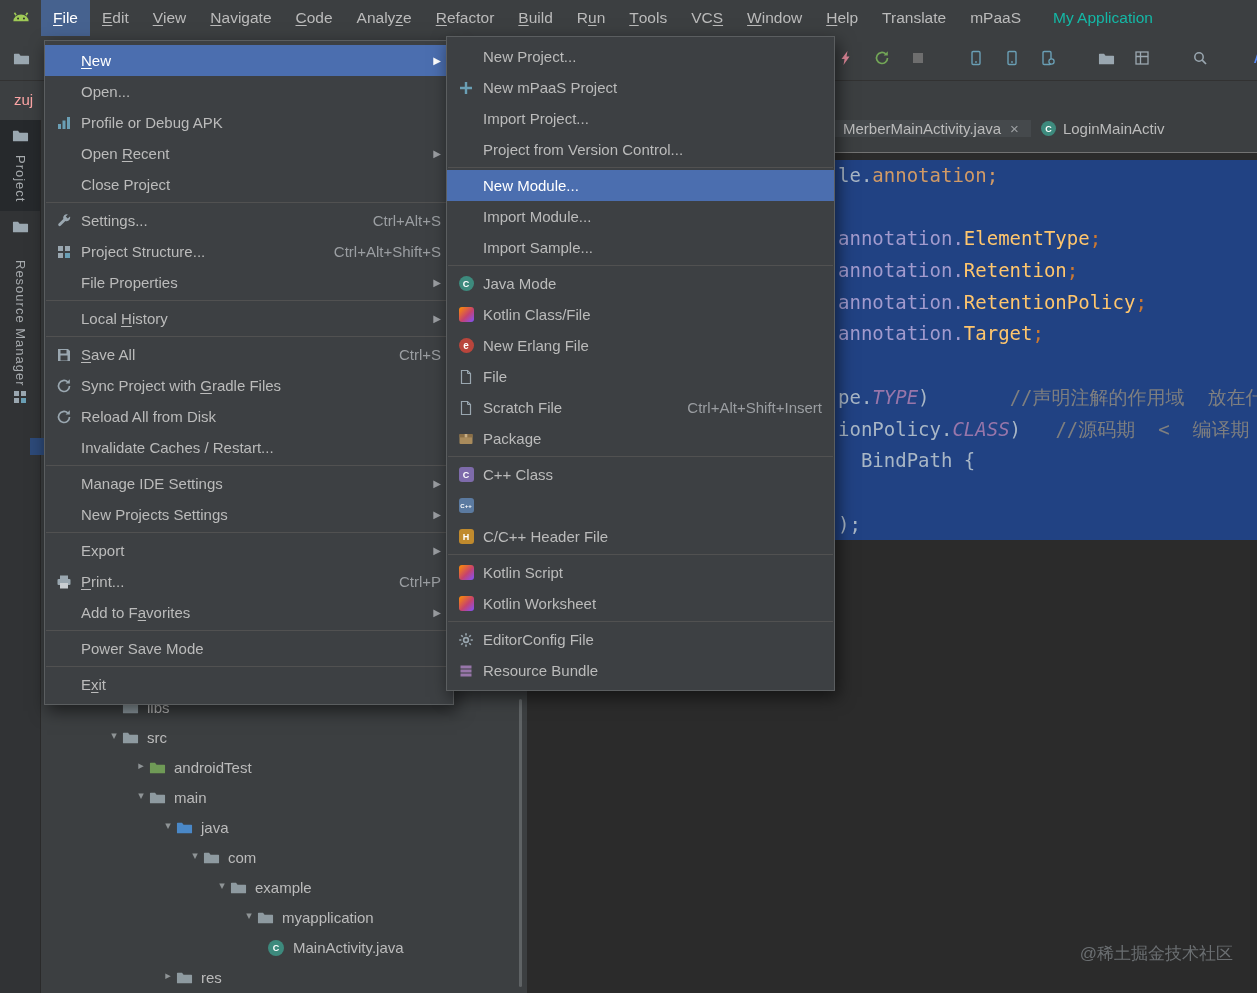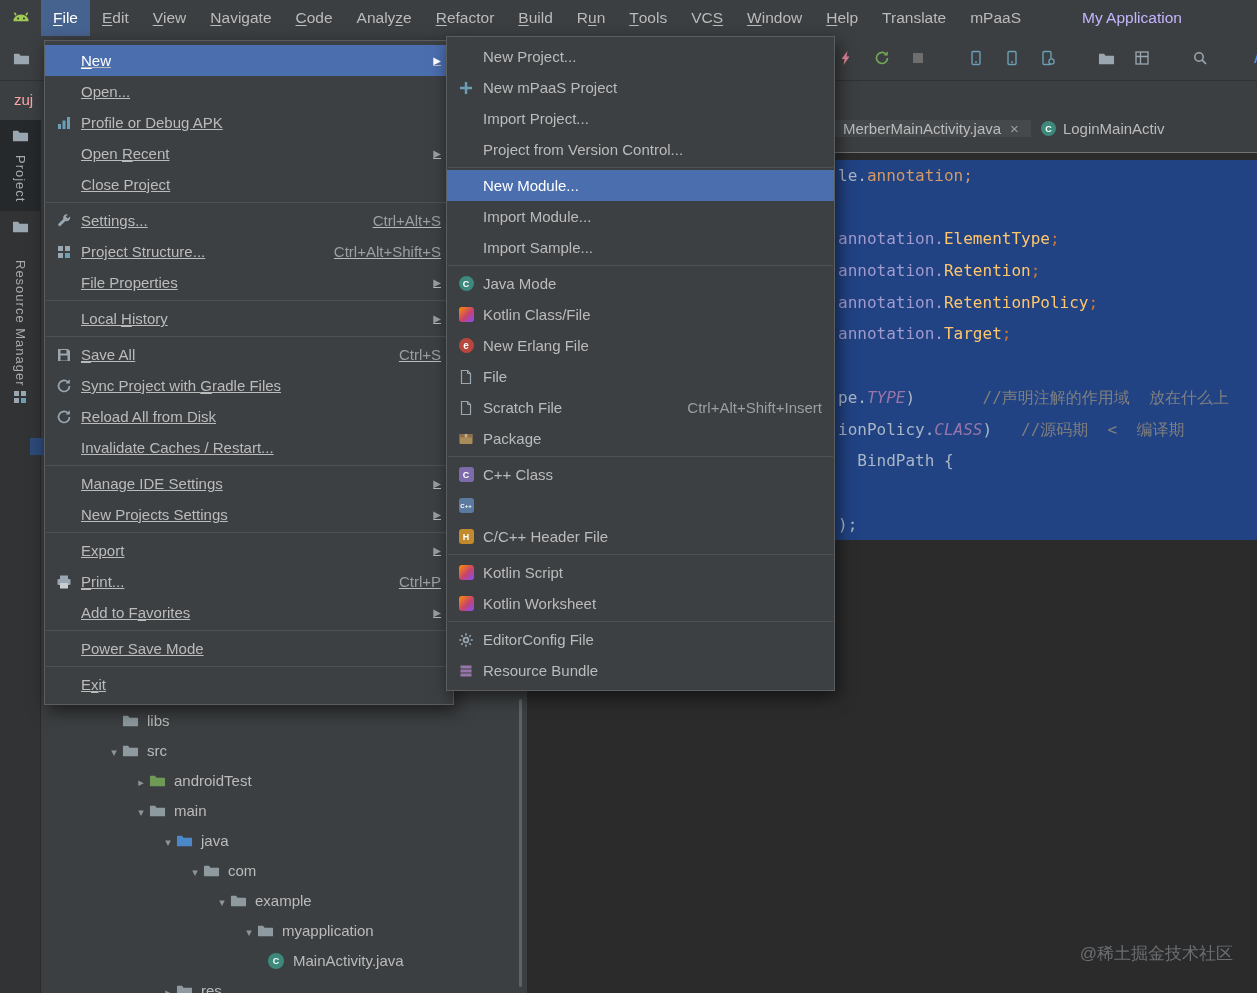--- a/index.html
+++ b/index.html
@@ -4,21 +4,21 @@
 <style>
   html,body{margin:0;padding:0;background:#1e1e1e;}
   .screen{position:relative;width:1257px;height:993px;overflow:hidden;background:#2b2b2b;
           font-family:"Liberation Sans",sans-serif;-webkit-font-smoothing:antialiased;}
   
   .menubar{position:absolute;top:0;left:0;right:0;height:36px;background:#3c3f41;display:flex;
            align-items:center;color:#bbbbbb;font-size:15.5px;z-index:5;}
   .logo{margin:0 8px 0 9px;display:flex;align-items:center;}
   .menu-item{padding:0 12px;height:36px;display:flex;align-items:center;white-space:nowrap;}
   .menu-item.active{background:#46628f;color:#ffffff;}
-  .window-title{margin-left:49px;color:#c4b5fd;white-space:nowrap;overflow:hidden;}
+  .window-title{margin-left:20px;color:#14b8a6;white-space:nowrap;overflow:hidden;}
   
   .toolbar{position:absolute;top:36px;left:0;right:0;height:44px;background:#3c3f41;
            border-bottom:1px solid #323232;display:flex;align-items:center;z-index:4;}
   .toolbar .first{margin-left:11px;}
   .toolbar-right{position:absolute;left:836px;top:0;height:44px;display:flex;align-items:center;gap:16px;}
   .tbi{width:20px;height:20px;display:flex;align-items:center;justify-content:center;}
   .tbi.gap{margin-left:22px;}
   
   .navbar{position:absolute;top:80px;left:0;right:0;height:40px;background:#3c3f41;
           border-bottom:1px solid #323232;z-index:1;}
@@ -27,41 +27,41 @@
   .stripe{position:absolute;top:120px;left:0;width:40px;bottom:0;background:#313335;
           border-right:1px solid #2a2a2a;display:flex;flex-direction:column;align-items:center;z-index:2;}
   .stripe-btn{display:flex;flex-direction:column;align-items:center;padding:7px 0;width:100%;}
   .stripe-btn.active{background:#26292c;}
   .vlabel{writing-mode:vertical-rl;color:#a7abae;font-size:13px;margin:7px 0 2px 0;letter-spacing:1px;}
   .stripe-indicator{position:absolute;left:30px;top:438px;width:14px;height:17px;background:#2d4a79;z-index:3;}
   
   .project-panel{position:absolute;top:120px;left:40px;width:487px;bottom:0;background:#3c3f41;
                  border-right:1px solid #2a2a2a;z-index:1;}
   .tree{position:absolute;top:579px;left:0;right:0;bottom:0;overflow:hidden;}
-  .tree-row{height:30px;display:flex;align-items:flex-end;color:#bbbbbb;font-size:15px;white-space:nowrap;}
+  .tree-row{height:30px;display:flex;align-items:flex-start;color:#bbbbbb;font-size:15px;white-space:nowrap;}
   .chev{width:16px;color:#8f9496;font-size:11px;text-align:center;flex:none;}
   .tree-ic{width:19px;height:17px;margin-right:6px;flex:none;display:flex;align-items:center;}
   .vscroll{position:absolute;top:579px;right:5px;bottom:6px;width:3px;background:#5f6365;border-radius:2px;}
   
   .editor{position:absolute;top:120px;left:527px;right:0;bottom:0;background:#2b2b2b;z-index:1;}
   .tabbar{height:32px;background:#3c3f41;border-bottom:1px solid #737373;display:flex;
           align-items:flex-start;padding-left:306px;overflow:hidden;}
   .tab{display:flex;align-items:center;gap:7px;padding:0 12px 0 10px;color:#bbbbbb;font-size:15px;white-space:nowrap;}
   .tab.active{background:#45494c;}
   .tab .close{color:#9da0a3;font-size:15px;margin-left:2px;}
   .code{position:absolute;top:32px;left:0;right:0;bottom:0;overflow:hidden;padding-top:8px;
-        font-family:"DejaVu Sans Mono",monospace;font-size:16px;line-height:31.7px;
+        font-family:"DejaVu Sans Mono",monospace;font-size:19px;line-height:31.7px;
         white-space:pre;color:#a9b7c6;}
   .code-line{height:31.7px;padding-left:311px;}
   .code-line.sel{background:#214283;}
   .watermark{position:absolute;right:24px;bottom:28px;color:#6b6f72;font-size:17px;}
   
   .menu{position:absolute;background:#3d4043;border:1px solid #5b5e60;
         box-shadow:3px 6px 16px rgba(0,0,0,.55);padding:4px 0;color:#bbbbbb;font-size:15px;}
-  #file-menu{left:44px;top:40px;width:408px;z-index:10;text-decoration:underline;}
+  #file-menu{left:44px;top:40px;width:408px;z-index:10;}
   #new-submenu{left:446px;top:36px;width:387px;z-index:11;}
   .mi{height:31px;display:flex;align-items:center;padding:0 12px 0 10px;}
   .mi.selected{background:#4b6eaf;color:#ffffff;}
   .mi .ic{width:18px;height:18px;margin-right:8px;flex:none;display:flex;align-items:center;justify-content:center;}
   .mi .lab{flex:1;white-space:nowrap;overflow:hidden;}
   .mi .shortcut{color:#9b9ea2;margin-left:14px;white-space:nowrap;}
   .mi .arrow{margin-left:14px;color:#9b9ea2;font-size:10px;}
   .mi.selected .arrow{color:#ffffff;}
   .sep{height:1px;background:#515151;margin:2px 1px;}
   

